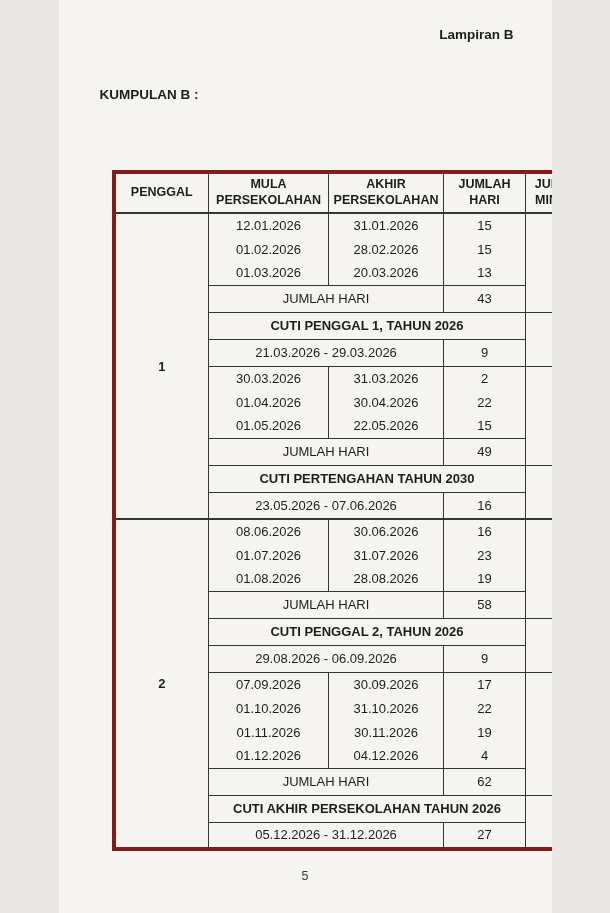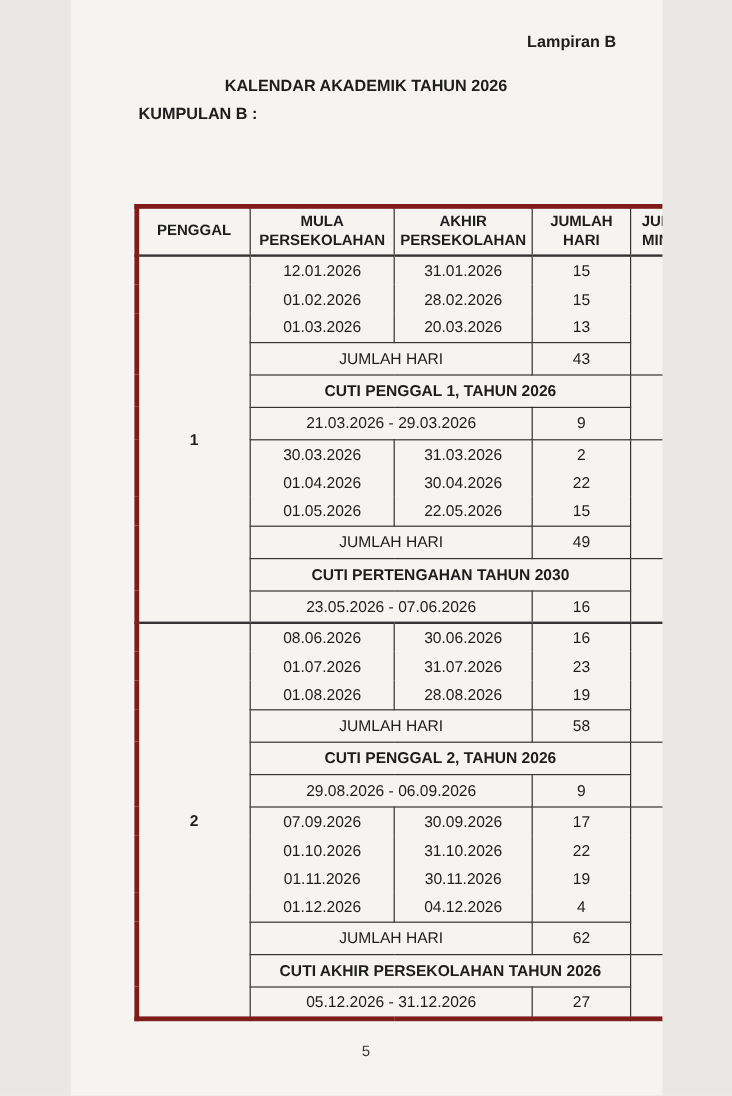--- a/index.html
+++ b/index.html
@@ -16,21 +16,21 @@
   }
   .corner-label {
     position: absolute; top: 27px; right: 38px;
     font-weight: bold; font-size: 13.5px;
   }
   .doc-title {
     position: absolute; top: 64px; left: 0; width: 100%;
     text-align: center; font-weight: bold; font-size: 13.5px;
   }
   .group-label {
-    position: absolute; top: 87px; left: 57px;
+    position: absolute; top: 87px; left: 41px;
     font-weight: bold; font-size: 13.5px;
   }
   .desc {
     position: absolute; top: 110px; left: 57px; width: 489px;
     font-weight: bold; font-size: 13.2px; line-height: 16.5px;
     text-align: justify;
   }
   table.cal-table {
     position: absolute; top: 170px; left: 53px; width: 484px;
     border-collapse: collapse; table-layout: fixed;
@@ -56,21 +56,20 @@
     position: absolute; top: 869px; left: 0; width: 100%;
     text-align: center; font-size: 12.5px; color: #3a3a3a;
   }
 </style>
 </head>
 <body>
 
 <div class="page">
 
   <div class="corner-label">Lampiran B</div>
-  <div class="doc-title">KALENDAR AKADEMIK TAHUN 2026</div>
   <div class="group-label">KUMPULAN B :</div>
 
   <table class="cal-table">
     <colgroup>
       <col style="width:95px">
         <col style="width:120px">
         <col style="width:115px">
         <col style="width:82px">
         <col style="width:72px">
     </colgroup>

